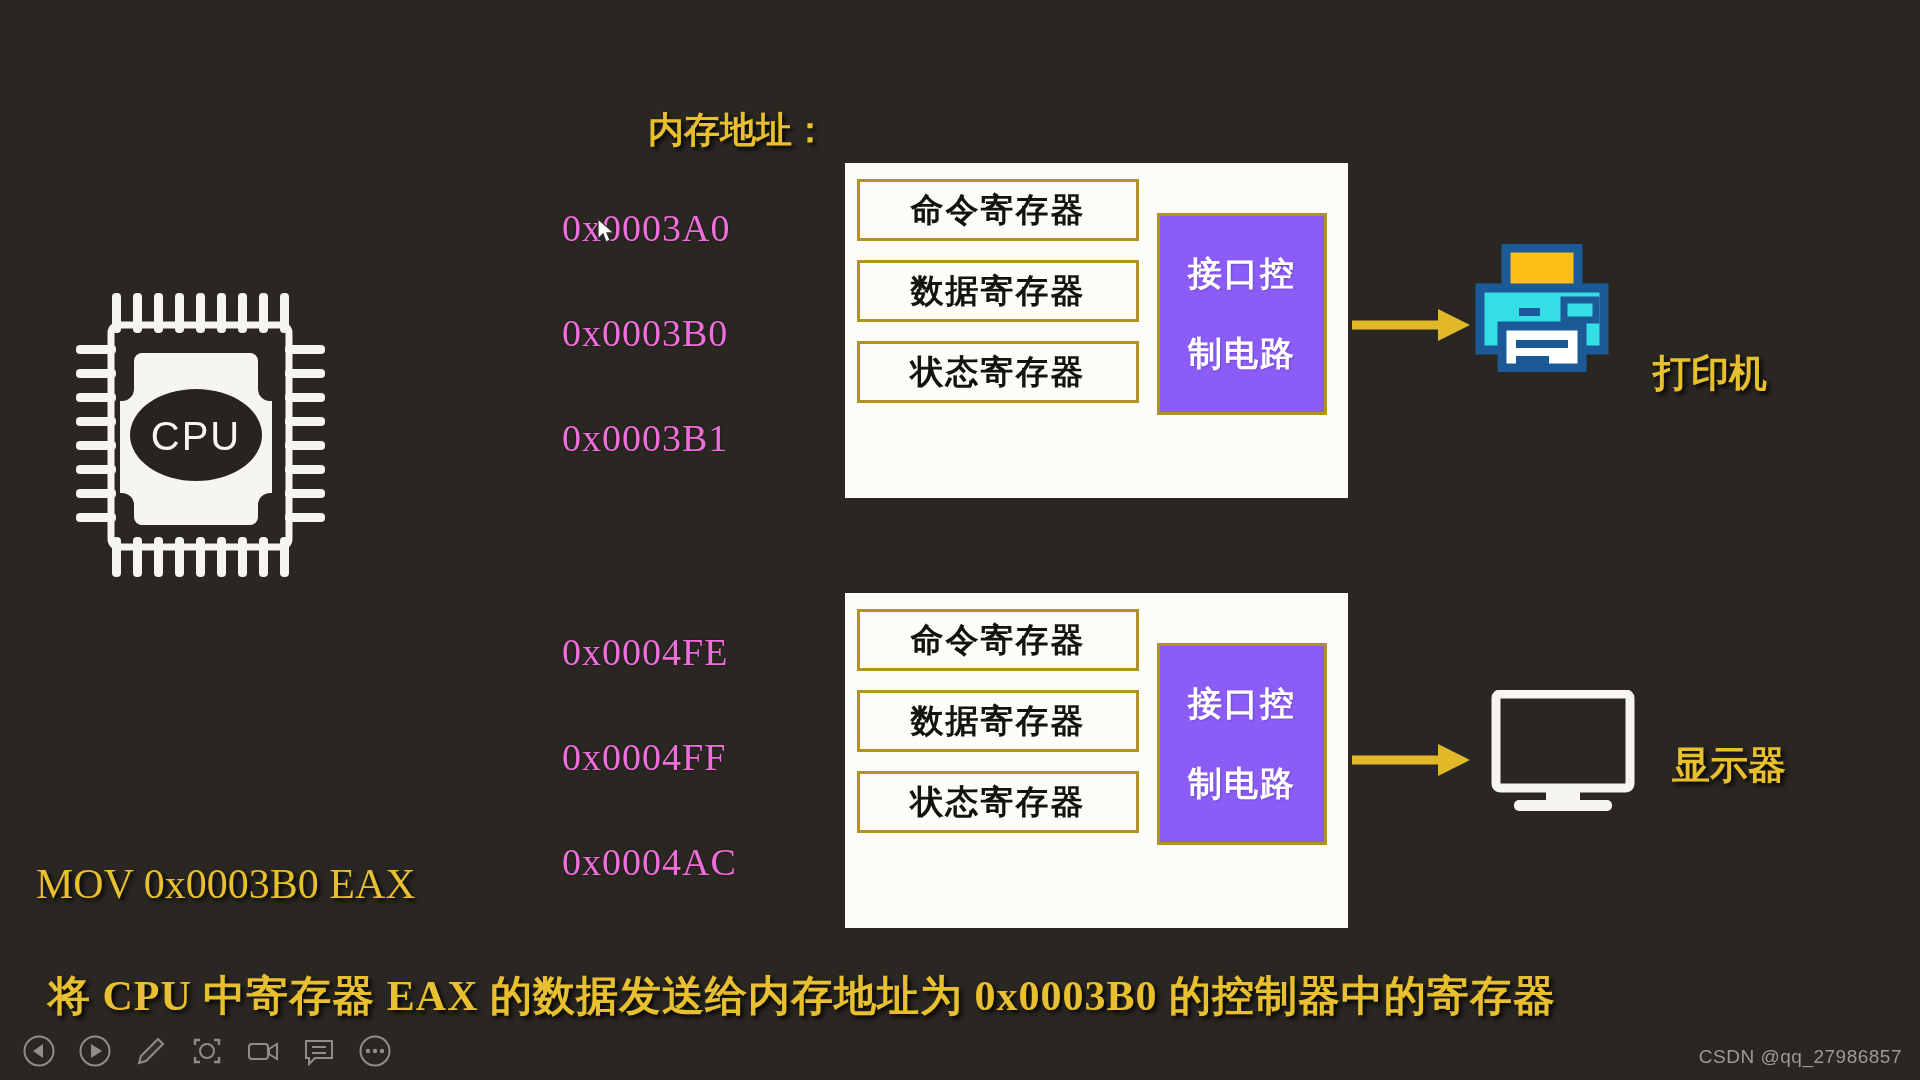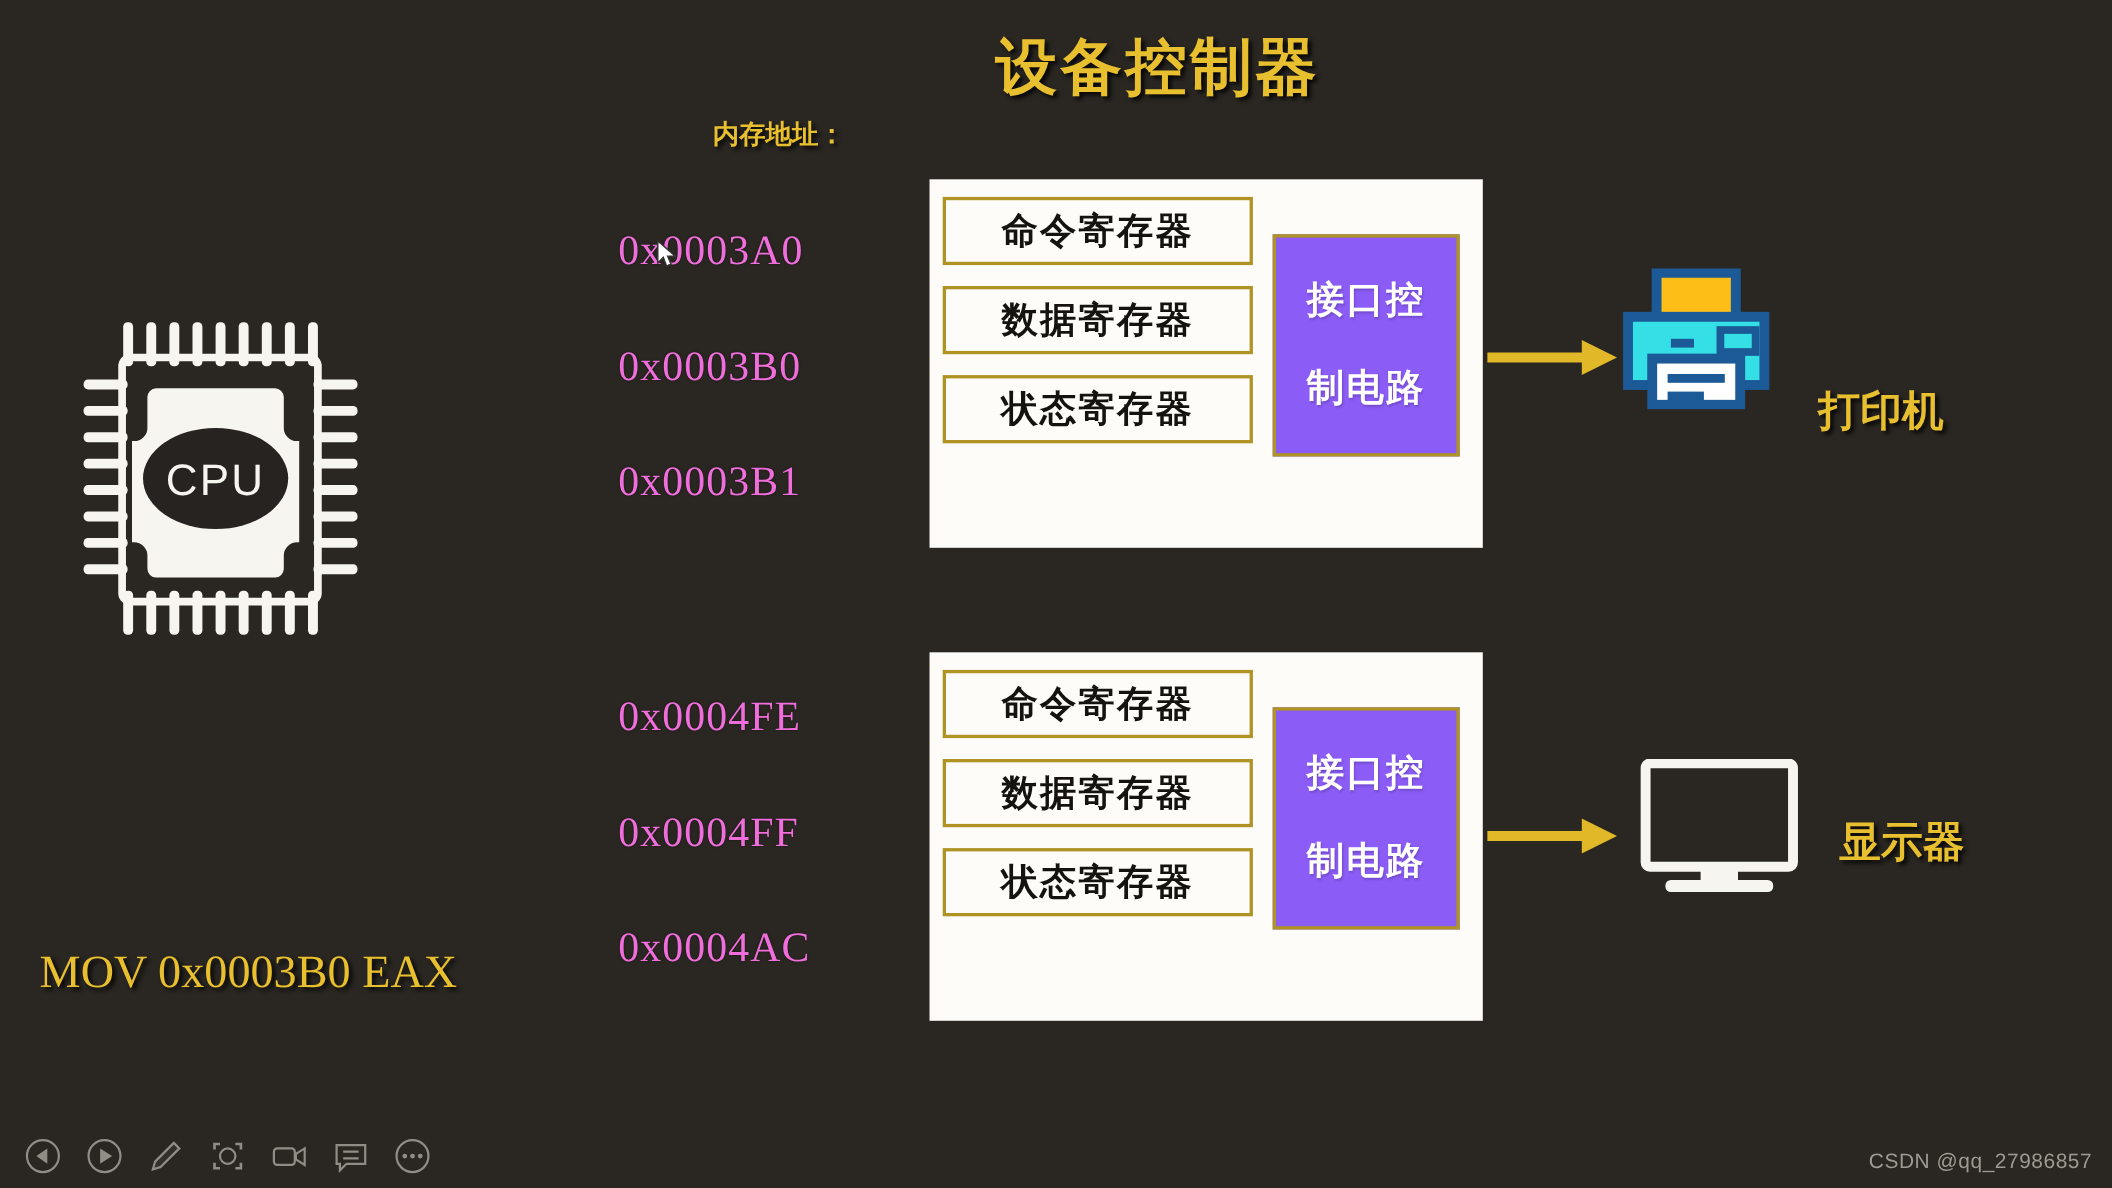--- a/index.html
+++ b/index.html
@@ -37,21 +37,21 @@
     top: 24px;
     font-size: 56px;
     font-weight: bold;
     letter-spacing: 3px;
     white-space: nowrap;
   }
   #mem-addr-label {
     position: absolute;
     left: 648px;
     top: 106px;
-    font-size: 24px;
+    font-size: 36px;
     font-weight: bold;
     white-space: nowrap;
   }
   
   .addr {
     position: absolute;
     color: #f06edc;
     font-size: 38px;
     letter-spacing: 1px;
     white-space: nowrap;
@@ -150,21 +150,20 @@
     letter-spacing: 0.5px;
   }
   
   #cursor { position: absolute; left: 597px; top: 218px; }
 </style>
 </head>
 <body>
 
 <div id="stage">
 
-  <div id="device-title" class="gold">设备控制器</div>
   <div id="mem-addr-label" class="gold">内存地址：</div>
 
   <div style="position:absolute;left:70px;top:285px;">
     <svg width="260" height="300" viewBox="0 0 260 300">
       <g fill="#f7f5ef">
 
         <rect x="42" y="8" width="9" height="40" rx="4"></rect>
         <rect x="63" y="8" width="9" height="40" rx="4"></rect>
         <rect x="84" y="8" width="9" height="40" rx="4"></rect>
         <rect x="105" y="8" width="9" height="40" rx="4"></rect>
@@ -277,20 +276,21 @@
     <svg width="150" height="126" viewBox="0 0 150 126">
       <rect x="8" y="4" width="134" height="94" rx="4" fill="none" stroke="#f7f5ef" stroke-width="9"></rect>
       <rect x="58" y="98" width="34" height="14" fill="#f7f5ef"></rect>
       <rect x="26" y="110" width="98" height="11" rx="5" fill="#f7f5ef"></rect>
     </svg>
   </div>
 
   <div class="dev-label gold" style="left:1672px;top:740px;">显示器</div>
 
   <div id="mov-line" class="gold">MOV 0x0003B0 EAX</div>
+  <div id="caption" class="gold">将 CPU 中寄存器 EAX 的数据发送给内存地址为 0x0003B0 的控制器中的寄存器</div>
 
   <div id="cursor">
     <svg width="20" height="28" viewBox="0 0 20 28">
       <polygon points="1,1 1,21 6,16 9,24 13,22 10,15 17,15" fill="#ffffff" stroke="#333" stroke-width="1.3"></polygon>
     </svg>
   </div>
 
   <div id="toolbar">
     <span class="tb-btn">
       <svg width="34" height="34" viewBox="0 0 34 34">

